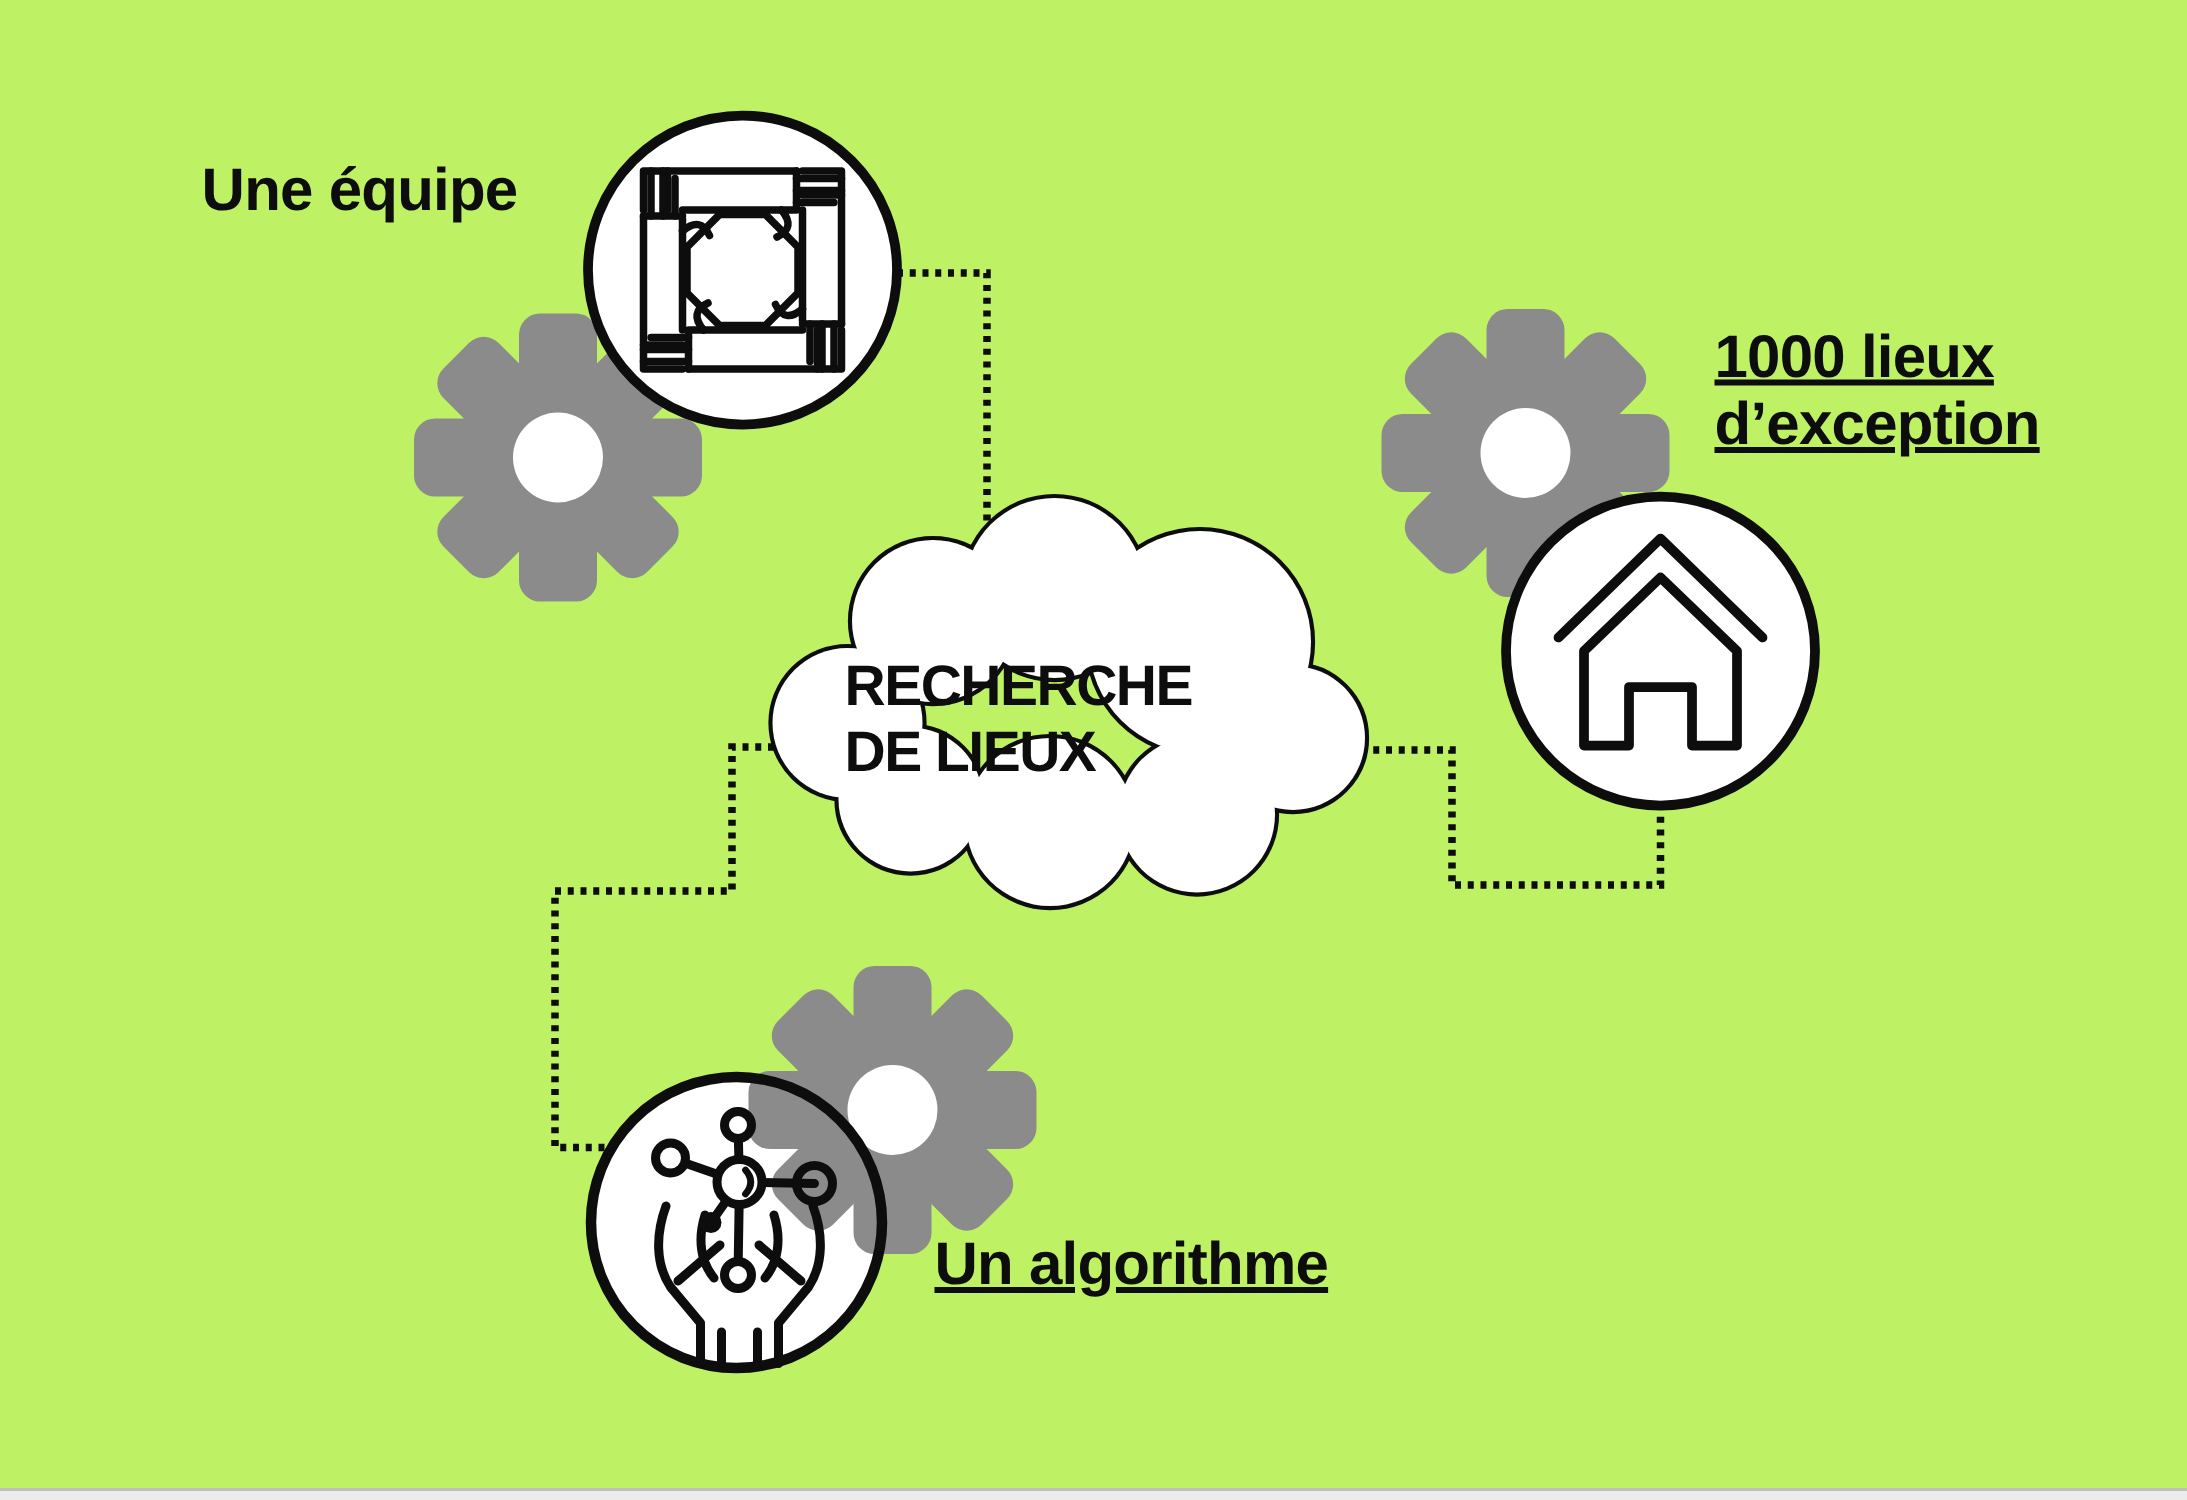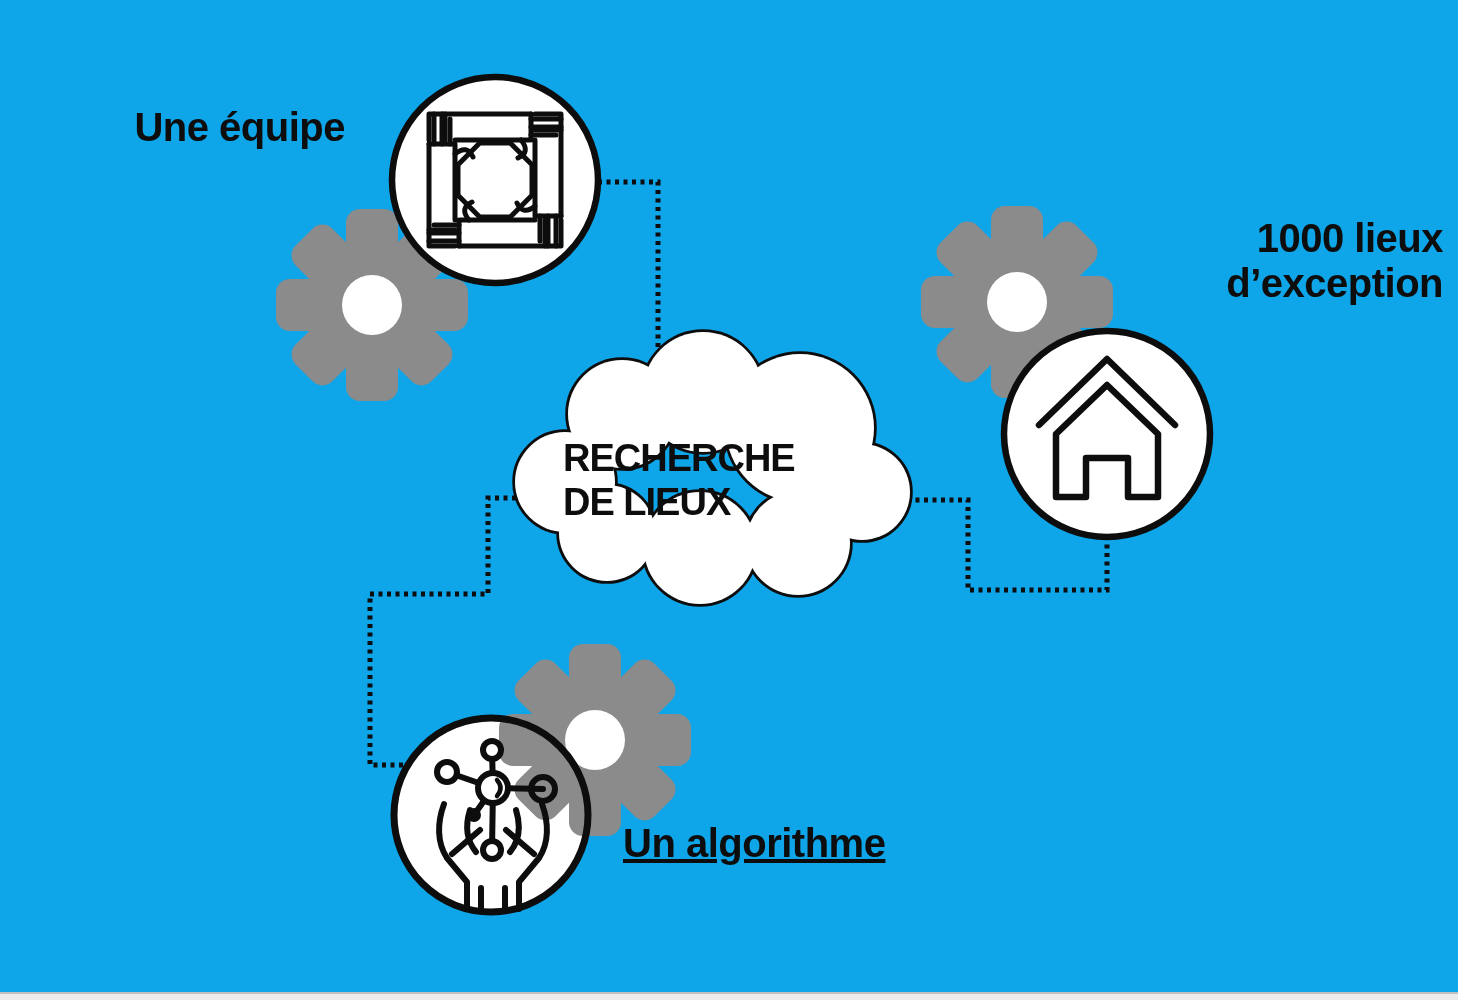--- a/index.html
+++ b/index.html
@@ -1,34 +1,34 @@
 <!DOCTYPE html>
 <html><head>
 <meta charset="utf-8">
 <style>
   html,body{margin:0;padding:0;background:#ffffff;}
   .canvas{
     position:relative;
     width:1458px;height:1000px;
-    background:#0ea5e9;
+    background:#bef264;
     overflow:hidden;
     font-family:"Liberation Sans", sans-serif;
   }
   .gfx{position:absolute;left:0;top:0;}
   .lbl{
     position:absolute;
     font-weight:700;
     font-size:40px;
     line-height:47px;
     letter-spacing:-0.5px;
     color:#0d0d0d;
     white-space:nowrap;
   }
   .lbl-team{left:85px;top:104px;width:260px;text-align:right;}
-  .lbl-places{left:1143px;top:216px;width:300px;text-align:right;line-height:45px;}
+  .lbl-places{left:1143px;top:216px;width:300px;text-align:left;line-height:45px;text-decoration:underline;}
   .lbl-algo{left:623px;top:820px;width:360px;text-align:left;line-height:46px;text-decoration:underline;}
   .cloud-lbl{
     position:absolute;left:563px;top:436px;width:300px;
     text-align:left;font-weight:700;font-size:38px;line-height:44px;
     letter-spacing:-1px;color:#0d0d0d;white-space:nowrap;
   }
   .bottom-bar{
     position:absolute;left:0;bottom:0;width:1458px;height:8px;
     background:#ececec;border-top:2px solid #bfbfbf;box-sizing:border-box;
   }

